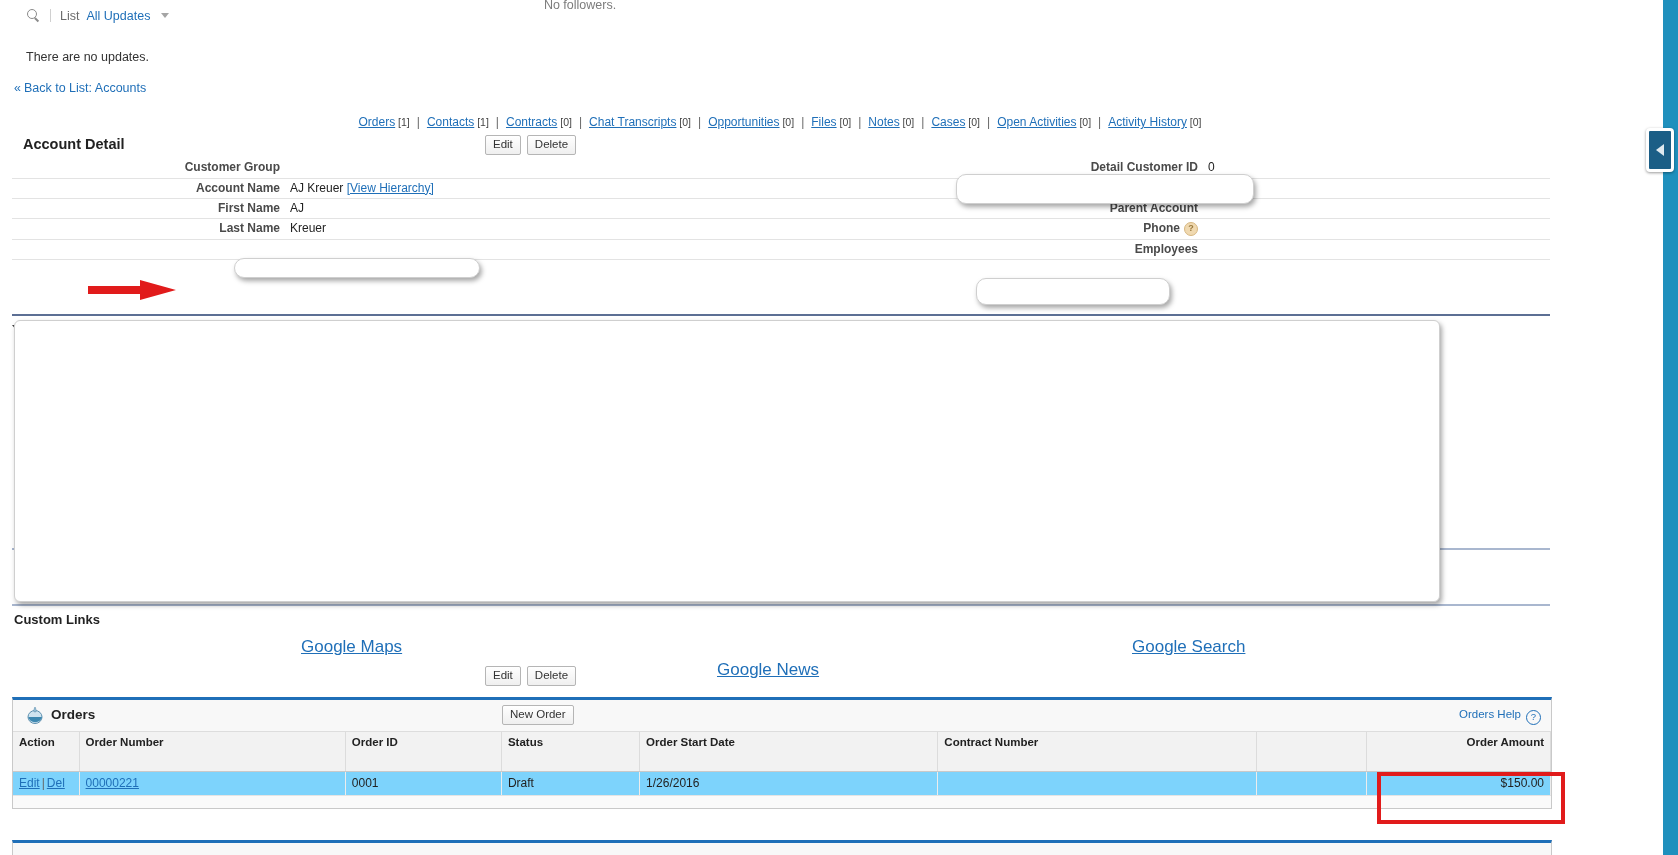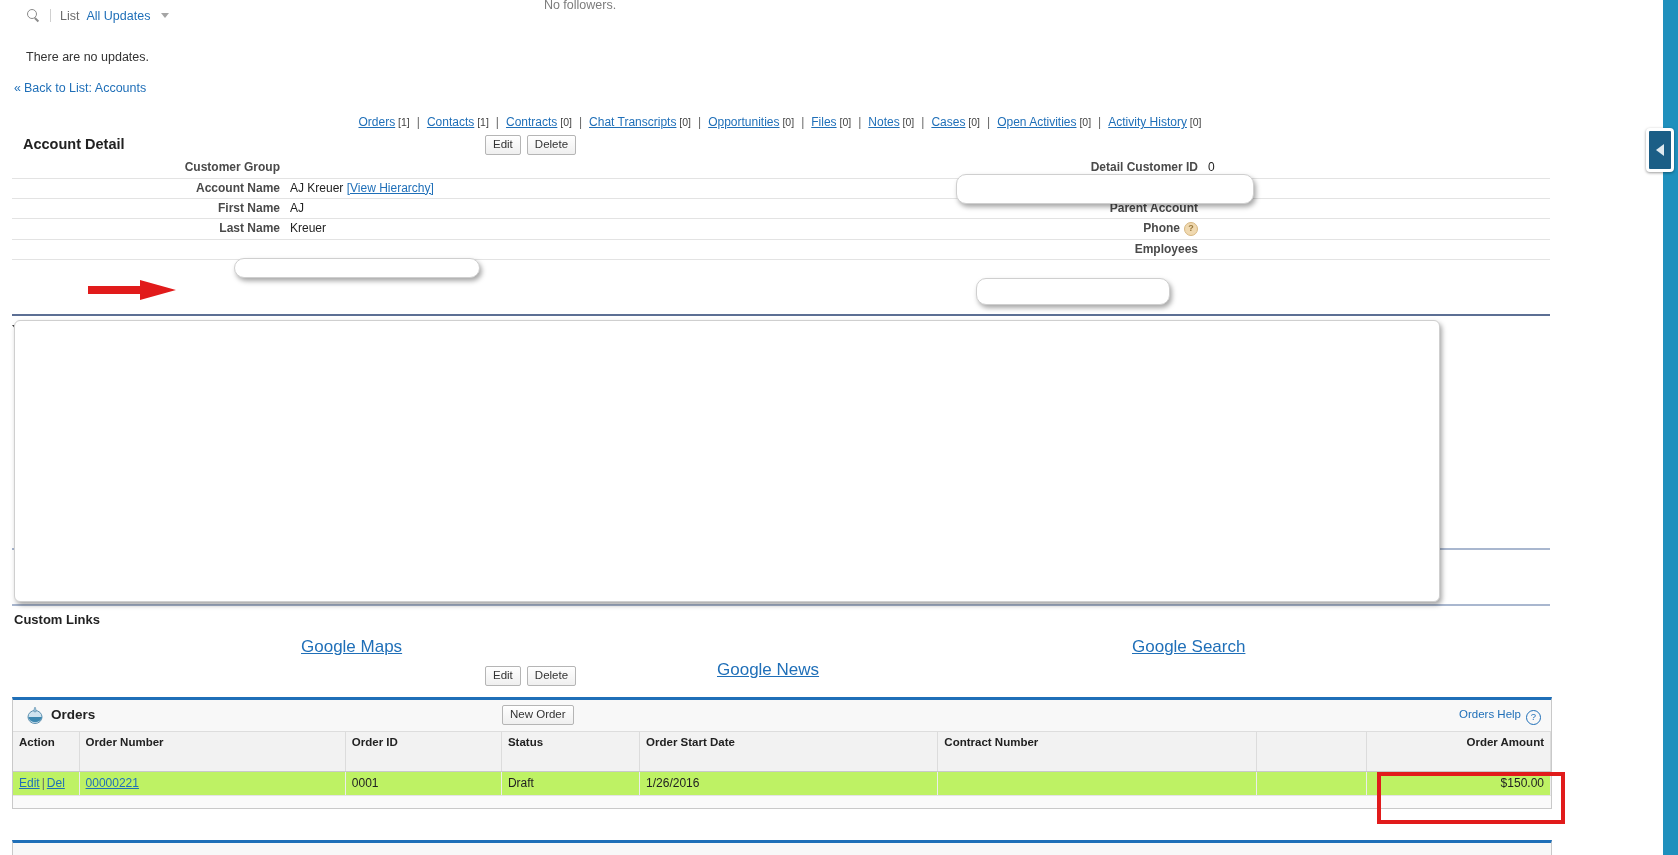--- a/index.html
+++ b/index.html
@@ -255,21 +255,21 @@
     font-weight: bold;
     color: #222;
     padding: 4px 6px 23px 6px;
     font-size: 11.5px;
   }
   table.rel-table td {
     border-right: 1px solid #ececec;
     border-bottom: 1px solid #e4e4e4;
     padding: 4px 6px 5px 6px;
     color: #222;
-    background: #bef264;
+    background: #7dd3fc;
   }
   table.rel-table th.right, table.rel-table td.right { text-align: right; }
   table.rel-table td a { color: #1f6fb8; text-decoration: underline; }
   .act-sep { color: #666; padding: 0 2px; }
   .rel-list-footer { height: 12px; background: #fafafa; }
 
   
   .rel-list-next {
     position: absolute;
     left: 12px;

